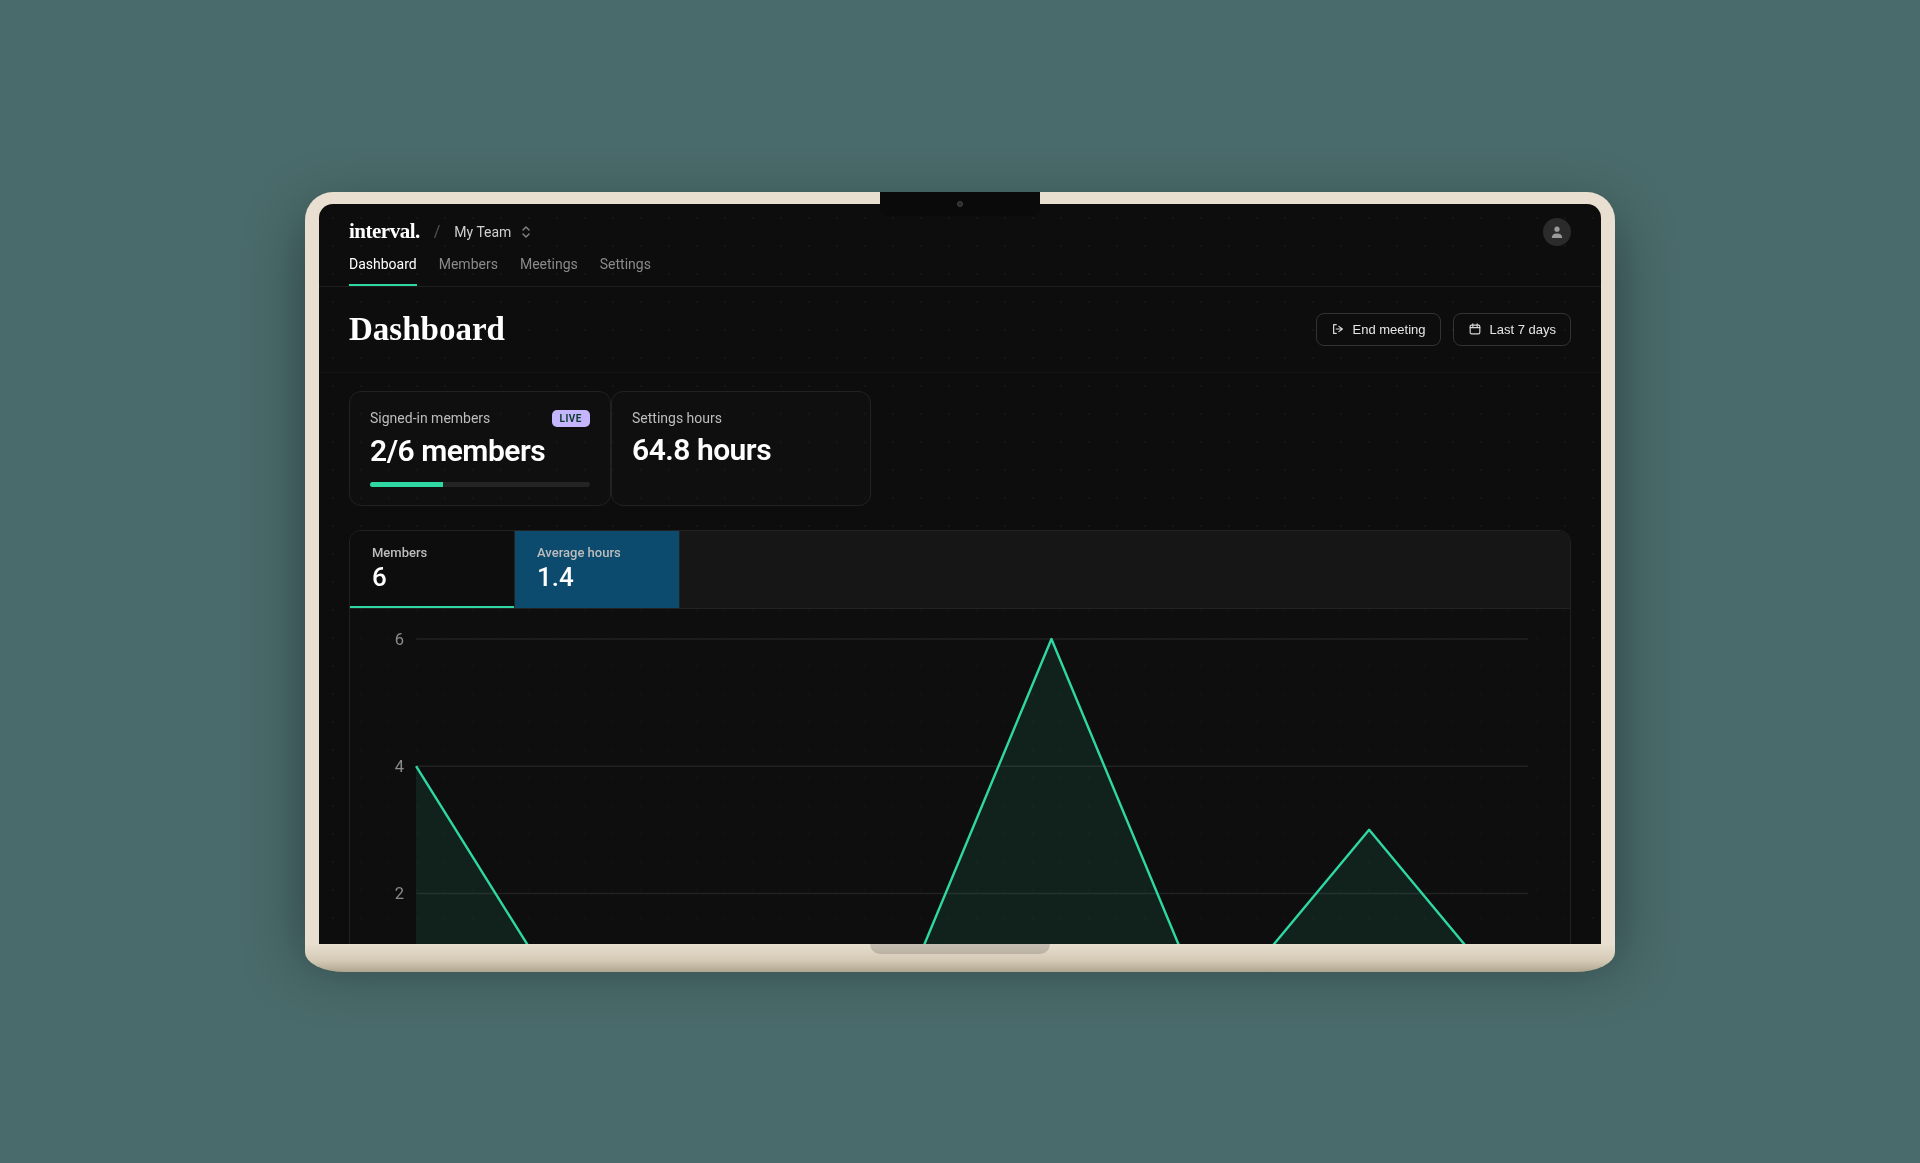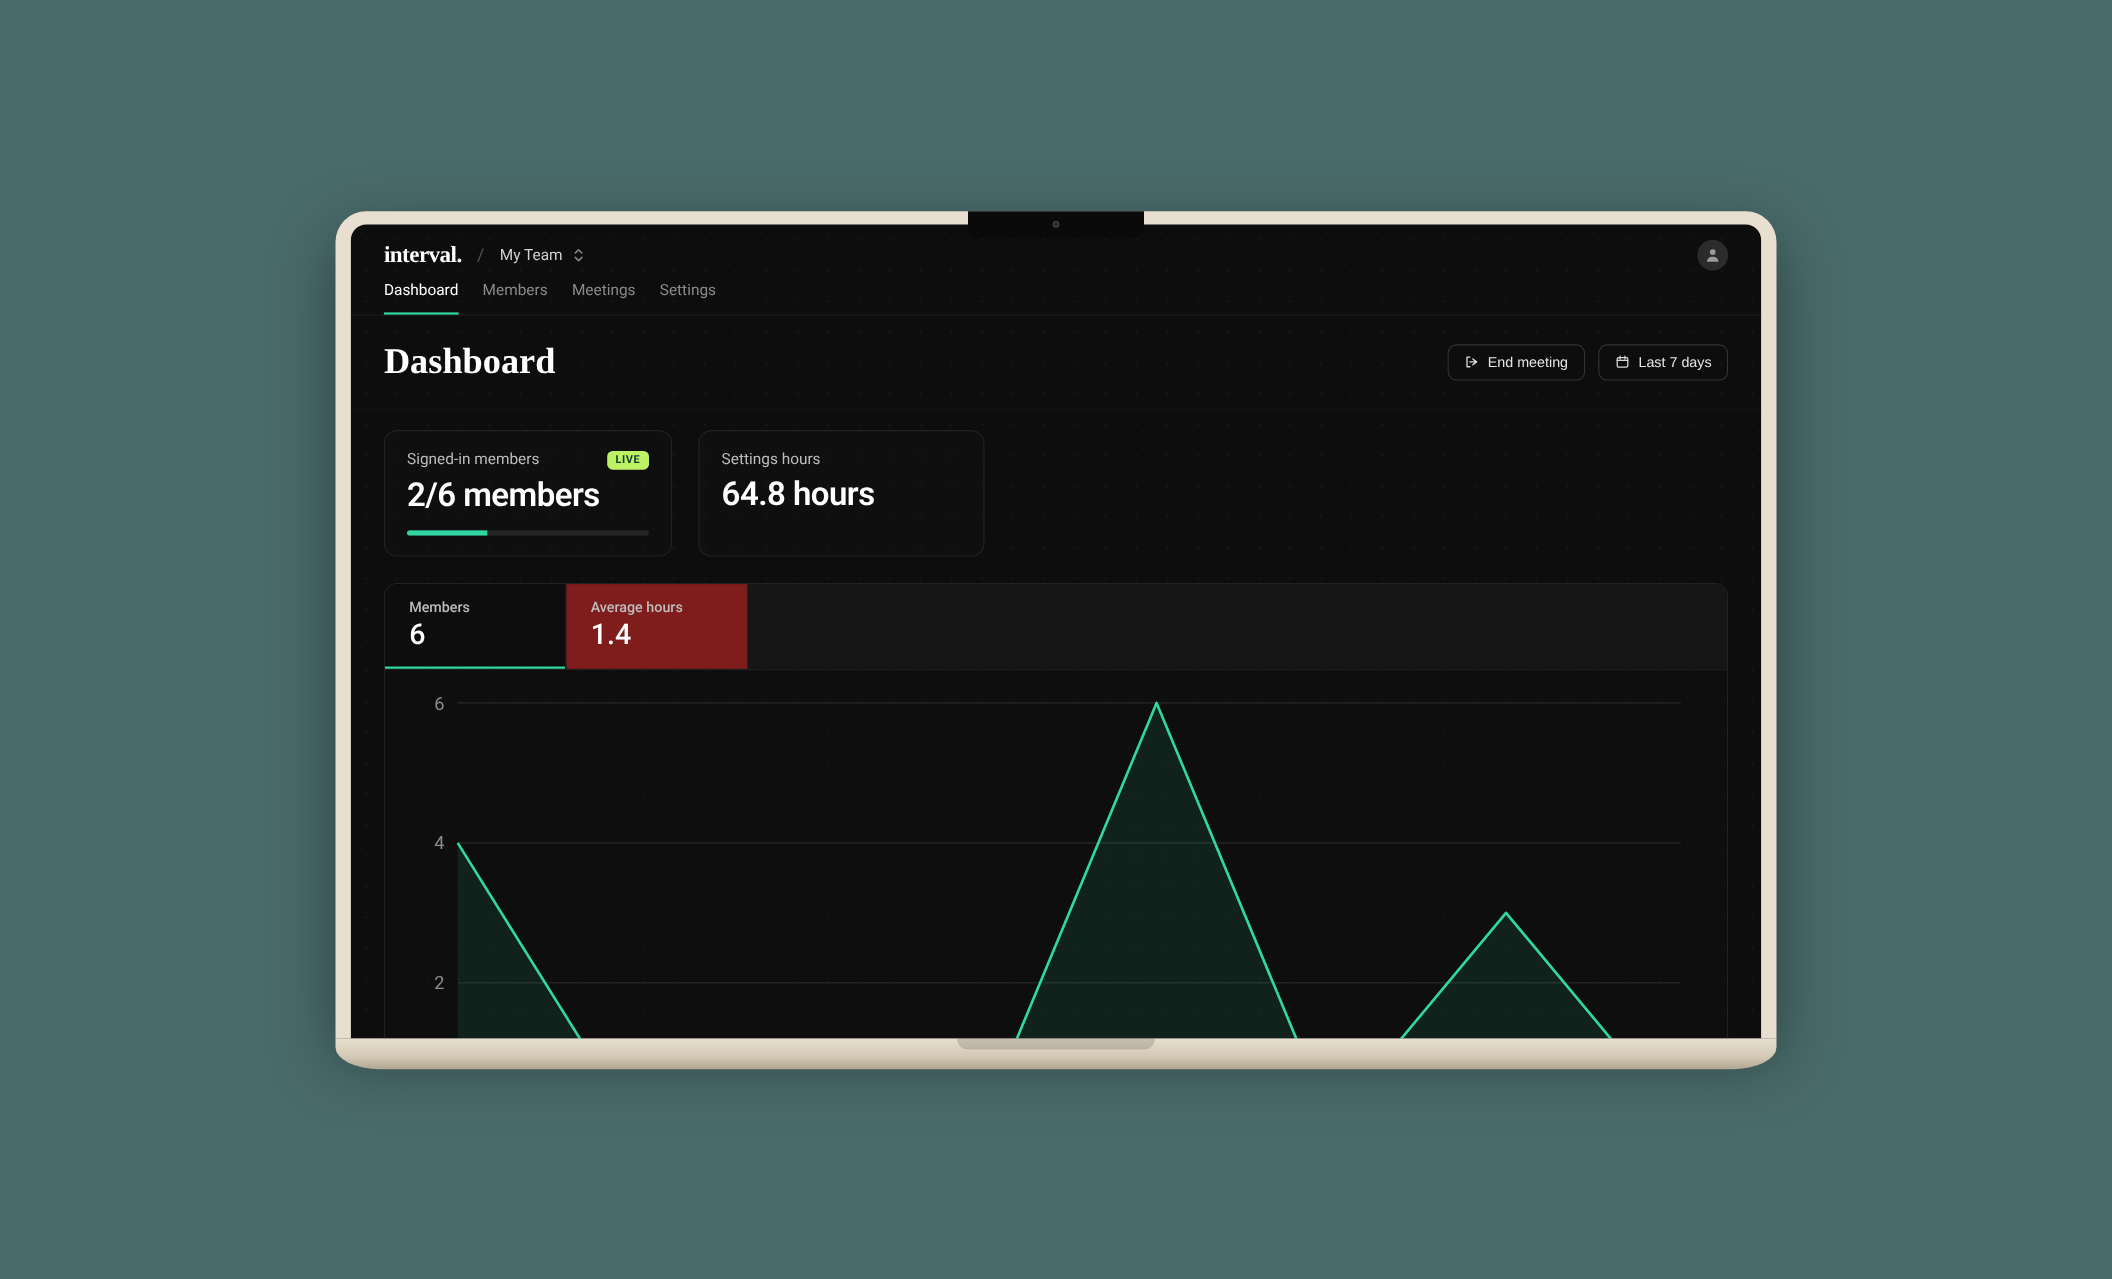--- a/index.html
+++ b/index.html
@@ -102,48 +102,48 @@
   .page-actions { display:flex; gap:12px; }
   .btn {
     display:flex; align-items:center; gap:8px;
     border:1px solid #333; background:transparent; color:#e5e5e5;
     font-size:13px; padding:8px 14px; border-radius:8px; cursor:pointer;
   }
   .btn svg{display:block;}
 
   .content { padding: 18px 30px 30px 30px; position:relative; }
 
-  .cards { display:flex; gap:24px; }
+  .cards { display:flex; }
   .card {
     border:1px solid #222; border-radius:12px; padding:18px 20px;
     background: rgba(20,20,20,0.4);
     min-width:260px;
   }
   .card-head { display:flex; align-items:center; justify-content:space-between; margin-bottom:6px;}
   .card-label { font-size:14px; color:#bdbdbd; }
   .badge-live {
-    background:#bef264; color:#083b2a; font-size:10px; font-weight:700;
+    background:#c4b5fd; color:#083b2a; font-size:10px; font-weight:700;
     padding:3px 8px; border-radius:5px; letter-spacing:0.5px;
   }
   .card-value { font-size:30px; color:#fff; font-weight:600; letter-spacing:-0.5px;}
   .progress { margin-top:14px; height:5px; width:220px; background:#242424; border-radius:3px; overflow:hidden;}
   .progress-fill { height:100%; background:#2fd8a3; }
 
   .chart-panel {
     margin-top:24px;
     border:1px solid #222; border-radius:12px;
     background: rgba(16,16,16,0.5);
     overflow:hidden;
   }
   .chart-tabs { display:flex; border-bottom:1px solid #222; }
   .chart-tab {
     padding:14px 22px 16px 22px; cursor:pointer;
     border-right:1px solid #222;
     min-width:165px;
-    background:#7f1d1d;
+    background:#0c4a6e;
   }
   .chart-tab.active { background:#0d0d0d; box-shadow: inset 0 -2px 0 #2fd8a3; }
   .chart-tab-label { font-size:13px; color:#bdbdbd; font-weight:500;}
   .chart-tab-value { font-size:26px; color:#fff; font-weight:500; margin-top:2px;}
   .chart-tabs-fill { flex:1; background:#161616; }
 
   .chart-body { padding: 18px 24px 20px 24px; }
   .chart-svg { width:100%; height:auto; display:block; }
   .axis-label { font-size:11px; fill:#8b8b8b; }
   .grid-line { stroke:#222; stroke-width:1; }

